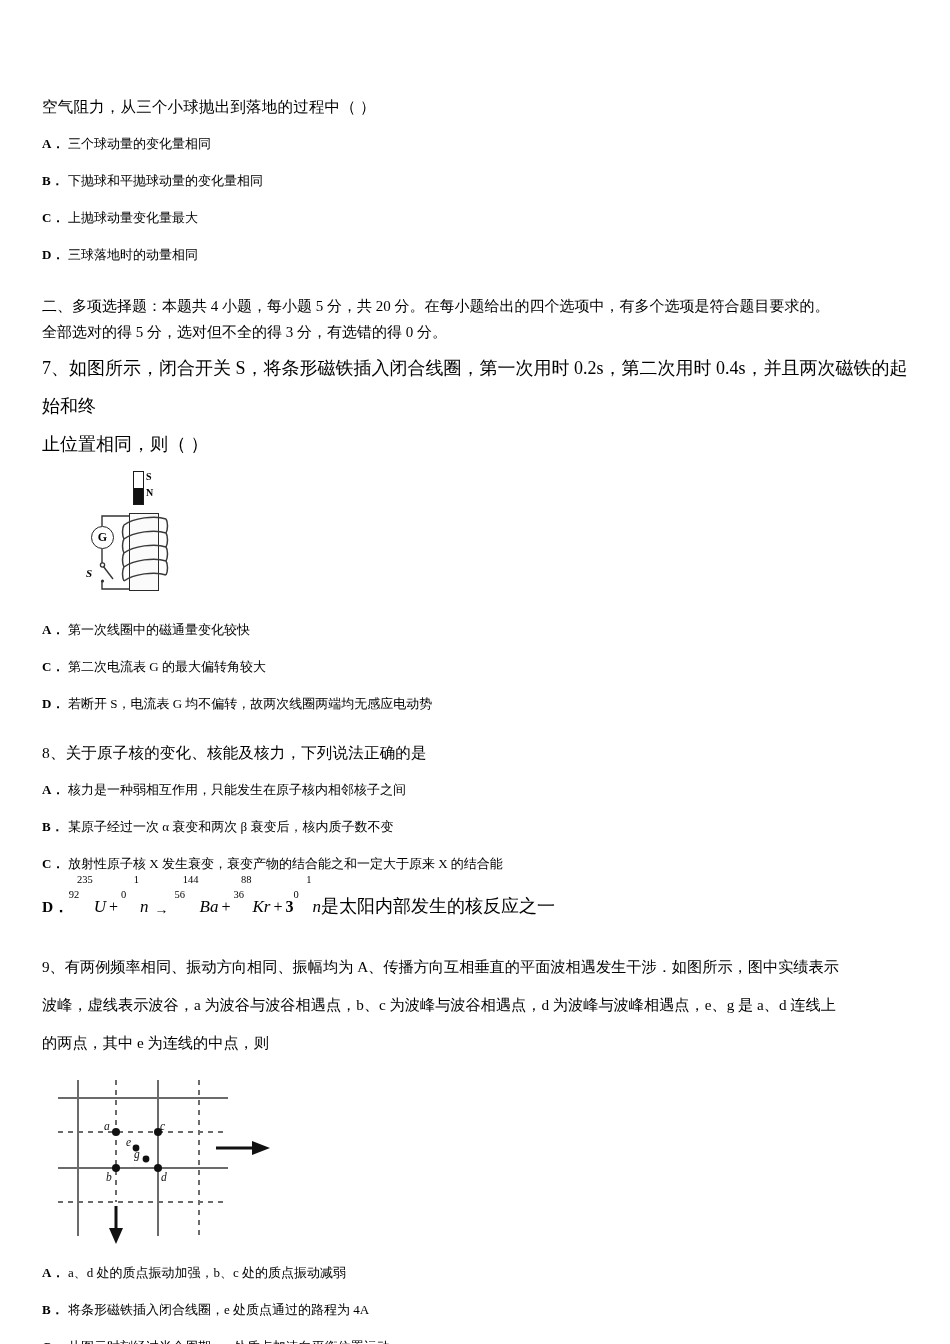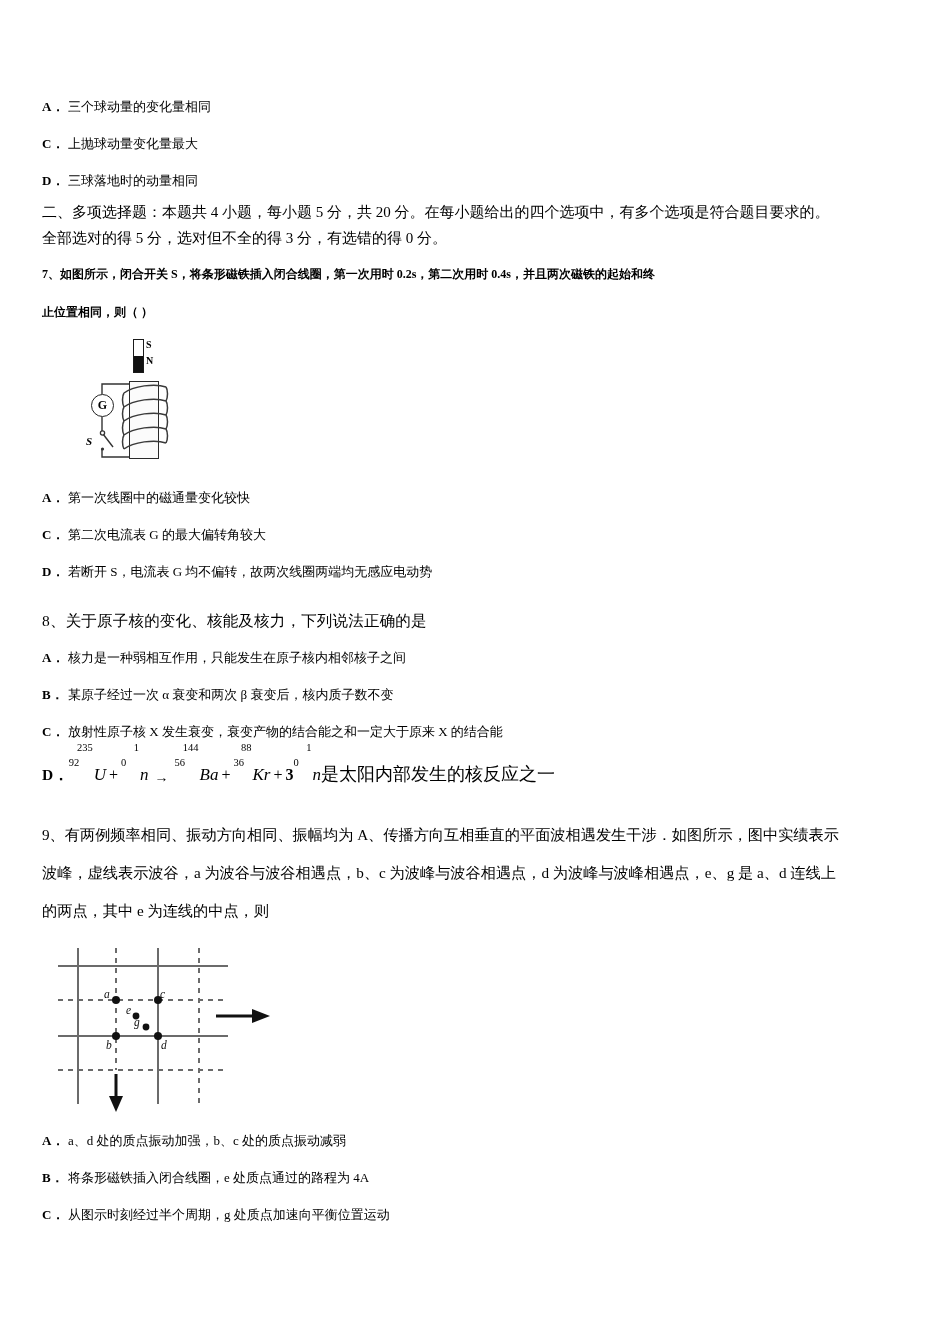--- a/index.html
+++ b/index.html
@@ -45,28 +45,28 @@
     font-weight: bold;
     font-family: "Liberation Serif", serif;
     display: inline-block;
     min-width: 26px;
   }
   .bold { font-weight: bold; }
 
   .section-head {
     font-size: 15px;
     line-height: 26px;
+    margin-top: 20px;
   }
   .section-head .l2 { display: block; }
 
   .q7head {
-    font-size: 12px;
+    font-size: 18px;
     line-height: 38px;
     margin-top: 4px;
-    font-weight: bold;
   }
   .q7head .l2 { display: block; }
 
   .q9head {
     font-size: 15.2px;
     line-height: 38px;
     margin-top: 14px;
   }
   .q9head .ln { display: block; white-space: nowrap; }
 
@@ -199,23 +199,27 @@
     font-family: "Liberation Serif", serif;
     color: #111;
   }
 </style>
 </head>
 <body>
 
 <div class="page">
   <div class="content">
 
+    <div class="qline">空气阻力，从三个小球抛出到落地的过程中（ ）</div>
 
     <div class="opt">
       <span class="lbl">A．</span><span>三个球动量的变化量相同</span>
+    </div>
+    <div class="opt">
+      <span class="lbl">B．</span><span>下抛球和平抛球动量的变化量相同</span>
     </div>
     <div class="opt">
       <span class="lbl">C．</span><span>上抛球动量变化量最大</span>
     </div>
     <div class="opt">
       <span class="lbl">D．</span><span>三球落地时的动量相同</span>
     </div>
 
     <div class="section-head">
       <span class="l2">二、多项选择题：本题共 4 小题，每小题 5 分，共 20 分。在每小题给出的四个选项中，有多个选项是符合题目要求的。</span>

